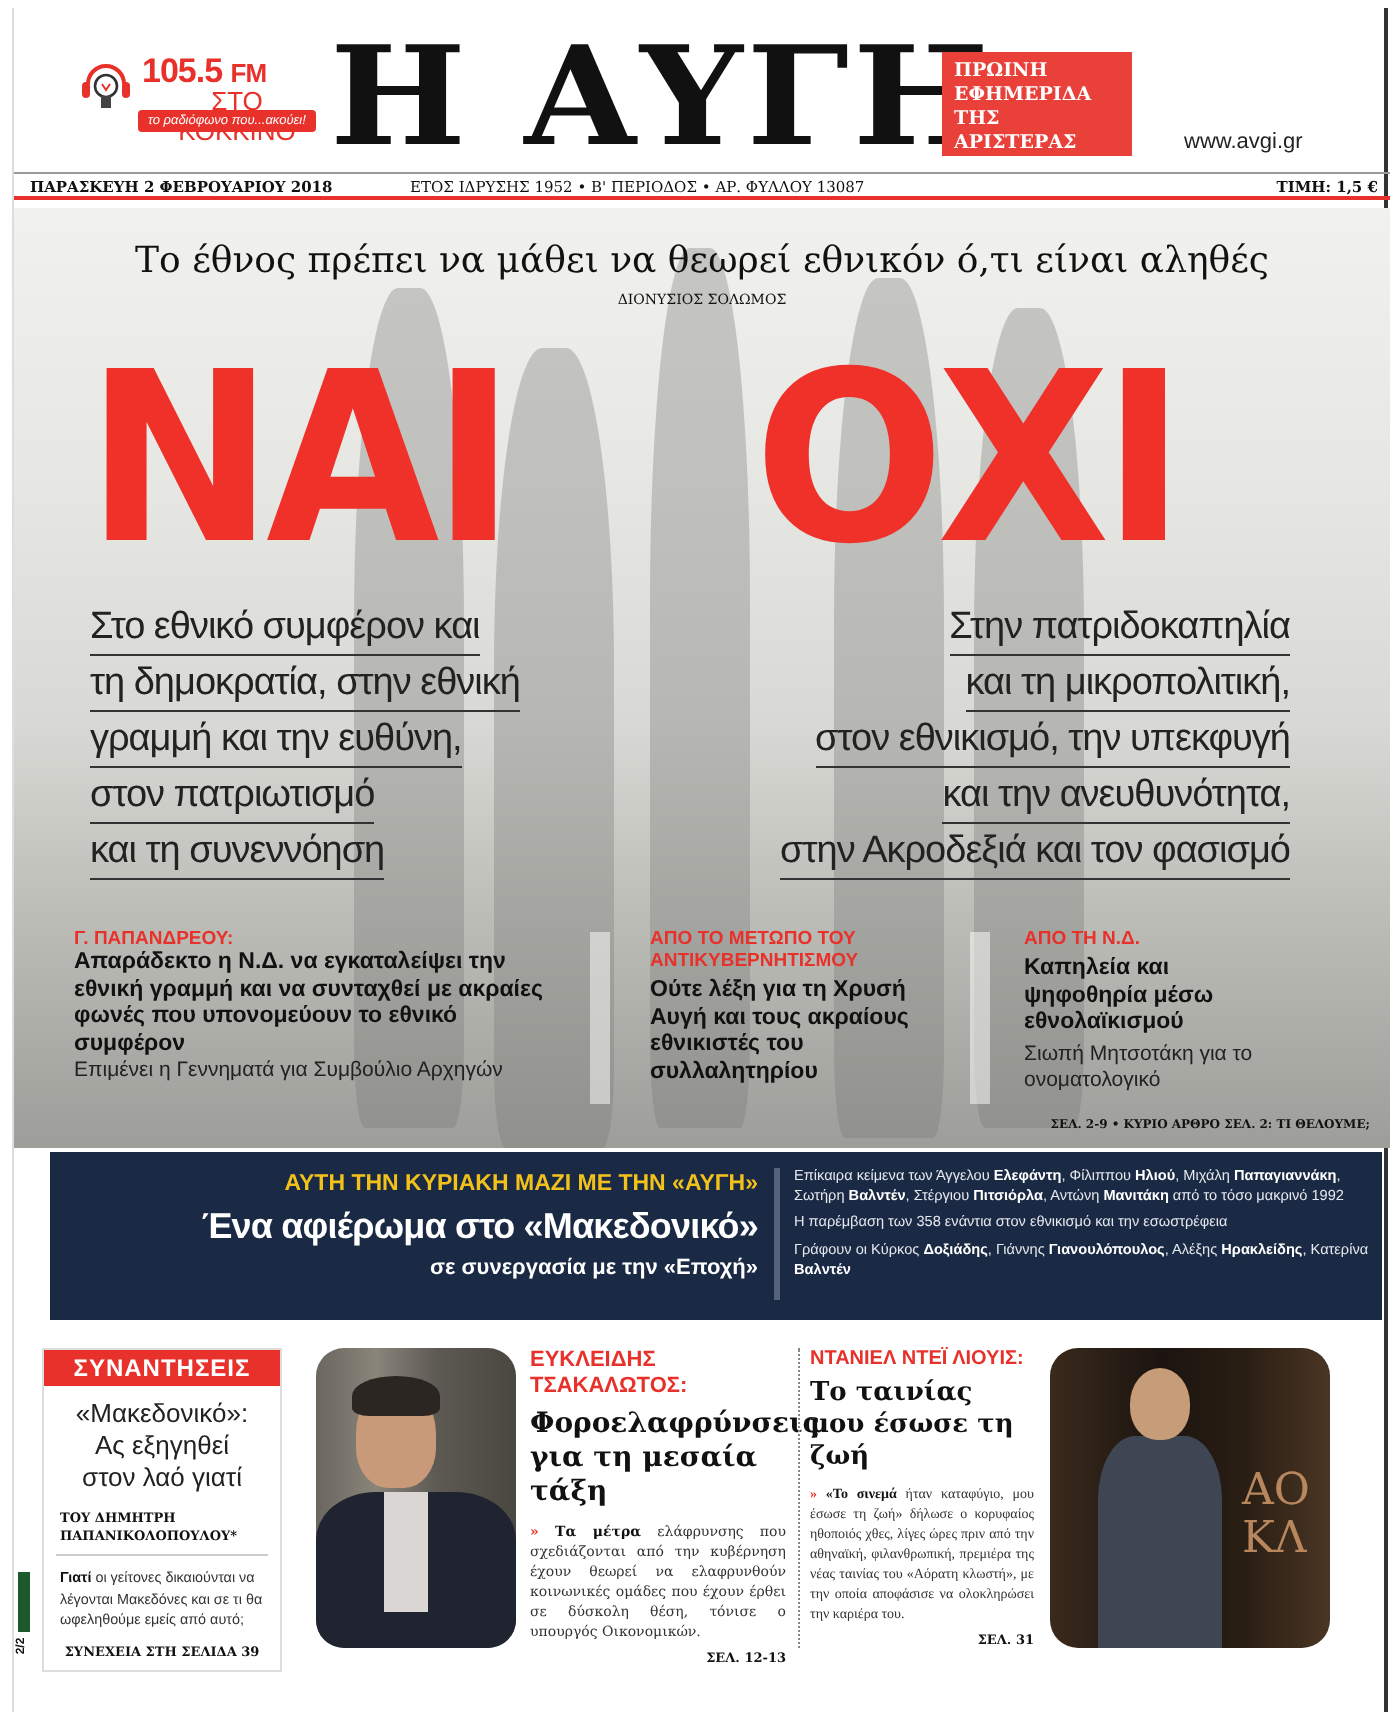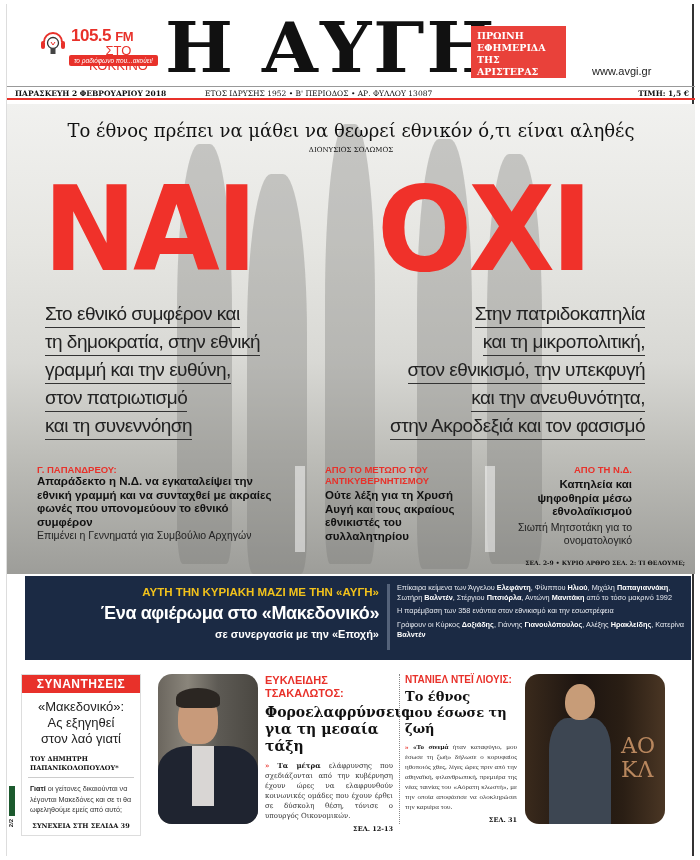--- a/index.html
+++ b/index.html
@@ -170,21 +170,21 @@
       <div class="kicker">Γ. ΠΑΠΑΝΔΡΕΟΥ:</div>
       <div class="story-head">Απαράδεκτο η Ν.Δ. να εγκαταλείψει την εθνική γραμμή και να συνταχθεί με ακραίες φωνές που υπονομεύουν το εθνικό συμφέρον</div>
       <div class="story-sub">Επιμένει η Γεννηματά για Συμβούλιο Αρχηγών</div>
     </div>
     <div class="story-sep" style="left:288px;"></div>
     <div class="story" style="left:318px;width:140px;">
       <div class="kicker">ΑΠΟ ΤΟ ΜΕΤΩΠΟ ΤΟΥ ΑΝΤΙΚΥΒΕΡΝΗΤΙΣΜΟΥ</div>
       <div class="story-head" style="margin-top:3px;">Ούτε λέξη για τη Χρυσή Αυγή και τους ακραίους εθνικιστές του συλλαλητηρίου</div>
     </div>
     <div class="story-sep" style="left:478px;"></div>
-    <div class="story" style="left:505px;width:120px;text-align:right;">
+    <div class="story" style="left:505px;width:120px;">
       <div class="kicker">ΑΠΟ ΤΗ Ν.Δ.</div>
       <div class="story-head" style="margin-top:3px;">Καπηλεία και ψηφοθηρία μέσω εθνολαϊκισμού</div>
       <div class="story-sub" style="margin-top:2px;">Σιωπή Μητσοτάκη για το ονοματολογικό</div>
     </div>
     <div class="pageref">ΣΕΛ. 2-9 • ΚΥΡΙΟ ΑΡΘΡΟ ΣΕΛ. 2: ΤΙ ΘΕΛΟΥΜΕ;</div>
   </div>
 
   <div class="band">
     <div class="band-kicker">ΑΥΤΗ ΤΗΝ ΚΥΡΙΑΚΗ ΜΑΖΙ ΜΕ ΤΗΝ «ΑΥΓΗ»</div>
     <div class="band-title">Ένα αφιέρωμα στο «Μακεδονικό»</div>
@@ -222,30 +222,30 @@
       <div class="face"></div>
       <div class="hair"></div>
     </div>
 
     <div class="story2">
       <div class="kicker">
         <div>ΕΥΚΛΕΙΔΗΣ</div>
         <div>ΤΣΑΚΑΛΩΤΟΣ:</div>
       </div>
       <div class="story2-head">Φοροελαφρύνσεις για τη μεσαία τάξη</div>
-      <div class="story2-body"><span class="arrows">»</span> <b>Τα μέτρα</b><span> ελάφρυνσης που σχεδιάζονται από την κυβέρνηση έχουν ώρες να ελαφρυνθούν κοινωνικές ομάδες που έχουν έρθει σε δύσκολη θέση, τόνισε ο υπουργός Οικονομικών.</span></div>
+      <div class="story2-body"><span class="arrows">»</span> <b>Τα μέτρα</b><span> ελάφρυνσης που σχεδιάζονται από την κυβέρνηση έχουν θεωρεί να ελαφρυνθούν κοινωνικές ομάδες που έχουν έρθει σε δύσκολη θέση, τόνισε ο υπουργός Οικονομικών.</span></div>
       <div class="story2-ref">ΣΕΛ. 12-13</div>
     </div>
 
     <div class="vsep"></div>
 
     <div class="story3">
       <div class="kicker">ΝΤΑΝΙΕΛ ΝΤΕΪ ΛΙΟΥΙΣ:</div>
       <div class="story3-head">
-        <div>Το έθνος</div>
+        <div>Το ταινίας</div>
         <div>μου έσωσε τη ζωή</div>
       </div>
       <div class="story3-body"><span class="arrows">»</span> <b>«Το σινεμά</b><span> ήταν καταφύγιο, μου έσωσε τη ζωή» δήλωσε ο κορυφαίος ηθοποιός χθες, λίγες ώρες πριν από την αθηναϊκή, φιλανθρωπική, πρεμιέρα της νέας ταινίας του «Αόρατη κλωστή», με την οποία αποφάσισε να ολοκληρώσει την καριέρα του.</span></div>
       <div class="story3-ref">ΣΕΛ. 31</div>
     </div>
 
     <div class="photo photo-ddl">
       <div class="poster">ΑΟ ΚΛ</div>
       <div class="body"></div>
       <div class="head"></div>

